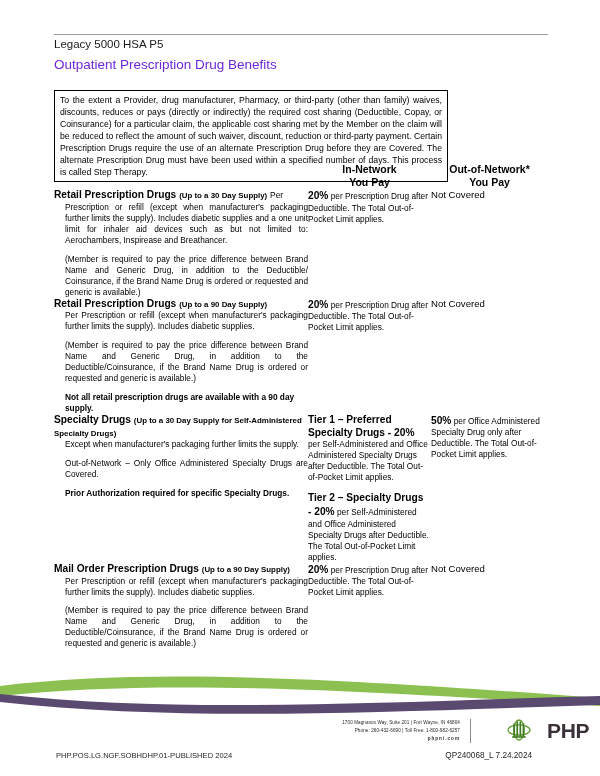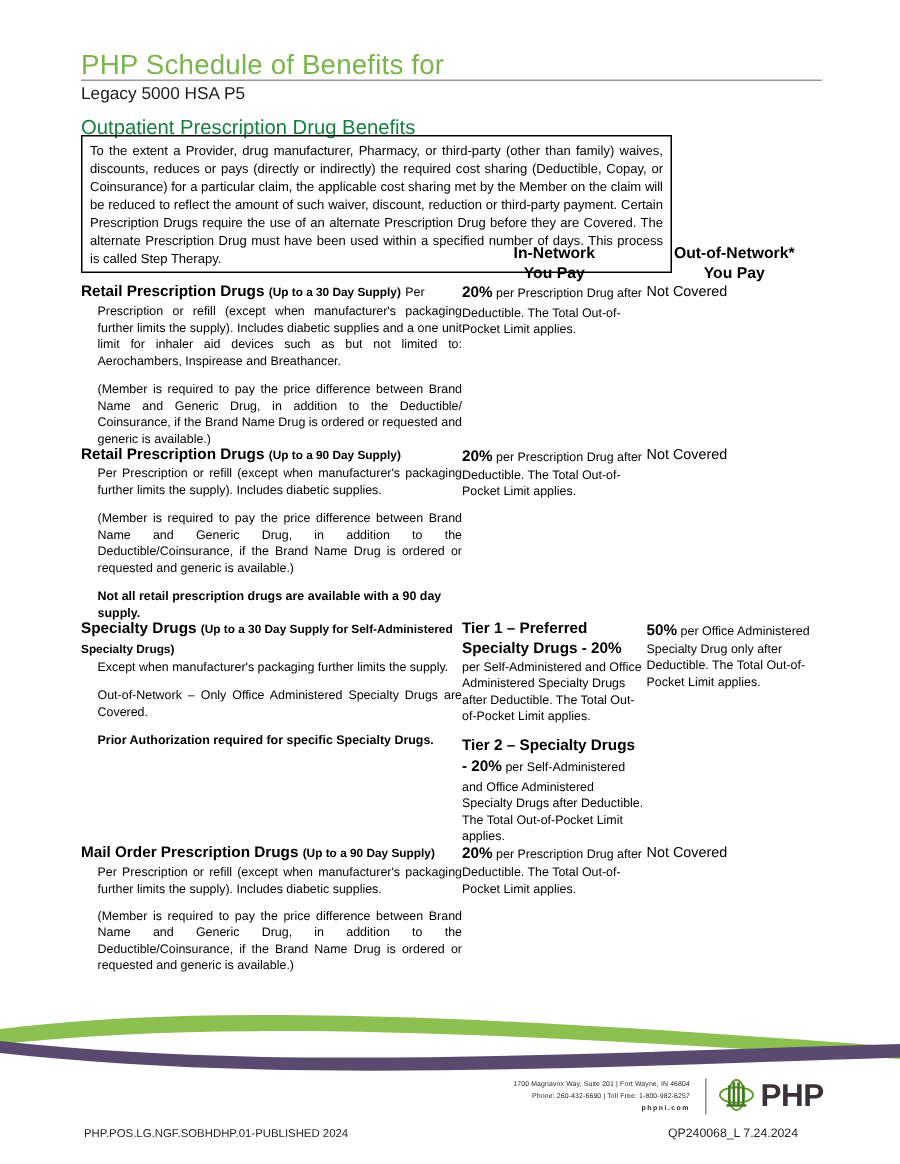--- a/index.html
+++ b/index.html
@@ -44,21 +44,21 @@
     width: 494px;
   }
   .plan-name {
     font-size: 11.5px;
     color: #1a1a1a;
     margin-top: 3px;
     line-height: 1.15;
   }
   .section-title {
     font-size: 13.5px;
-    color: #15803d;
+    color: #6d28d9;
     margin-top: 7px;
     line-height: 1.1;
   }
 
   
   .intro-box {
     position: absolute;
     left: 54px;
     top: 90px;
     width: 394px;
@@ -197,25 +197,25 @@
   .addr-divider {
     position: absolute;
     left: 470px;
     top: 719px;
     width: 1px;
     height: 24px;
     background: #8a8a8a;
   }
   .logo-wrap {
     position: absolute;
-    left: 479px;
+    left: 507px;
     top: 719px;
     display: flex;
     align-items: center;
-    gap: 4px;
+    gap: 16px;
   }
   .logo-text {
     font-size: 21px;
     font-weight: bold;
     color: #3b3138;
     letter-spacing: -0.3px;
     line-height: 1;
   }
 
   .code-left {
@@ -232,21 +232,20 @@
     font-size: 8.2px;
     color: #231f20;
   }
 </style>
 </head>
 <body>
 
 <div class="page">
 
   <div class="header-block">
-    <div class="doc-title">PHP Schedule of Benefits for</div>
     <div class="title-rule"></div>
     <div class="plan-name">Legacy 5000 HSA P5</div>
     <div class="section-title">Outpatient Prescription Drug Benefits</div>
   </div>
 
   <div class="intro-box">
     <p>To the extent a Provider, drug manufacturer, Pharmacy, or third-party (other than family) waives, discounts, reduces or pays (directly or indirectly) the required cost sharing (Deductible, Copay, or Coinsurance) for a particular claim, the applicable cost sharing met by the Member on the claim will be reduced to reflect the amount of such waiver, discount, reduction or third-party payment. Certain Prescription Drugs require the use of an alternate Prescription Drug before they are Covered. The alternate Prescription Drug must have been used within a specified number of days. This process is called Step Therapy.</p>
   </div>
 
   <table class="benefits-table">

